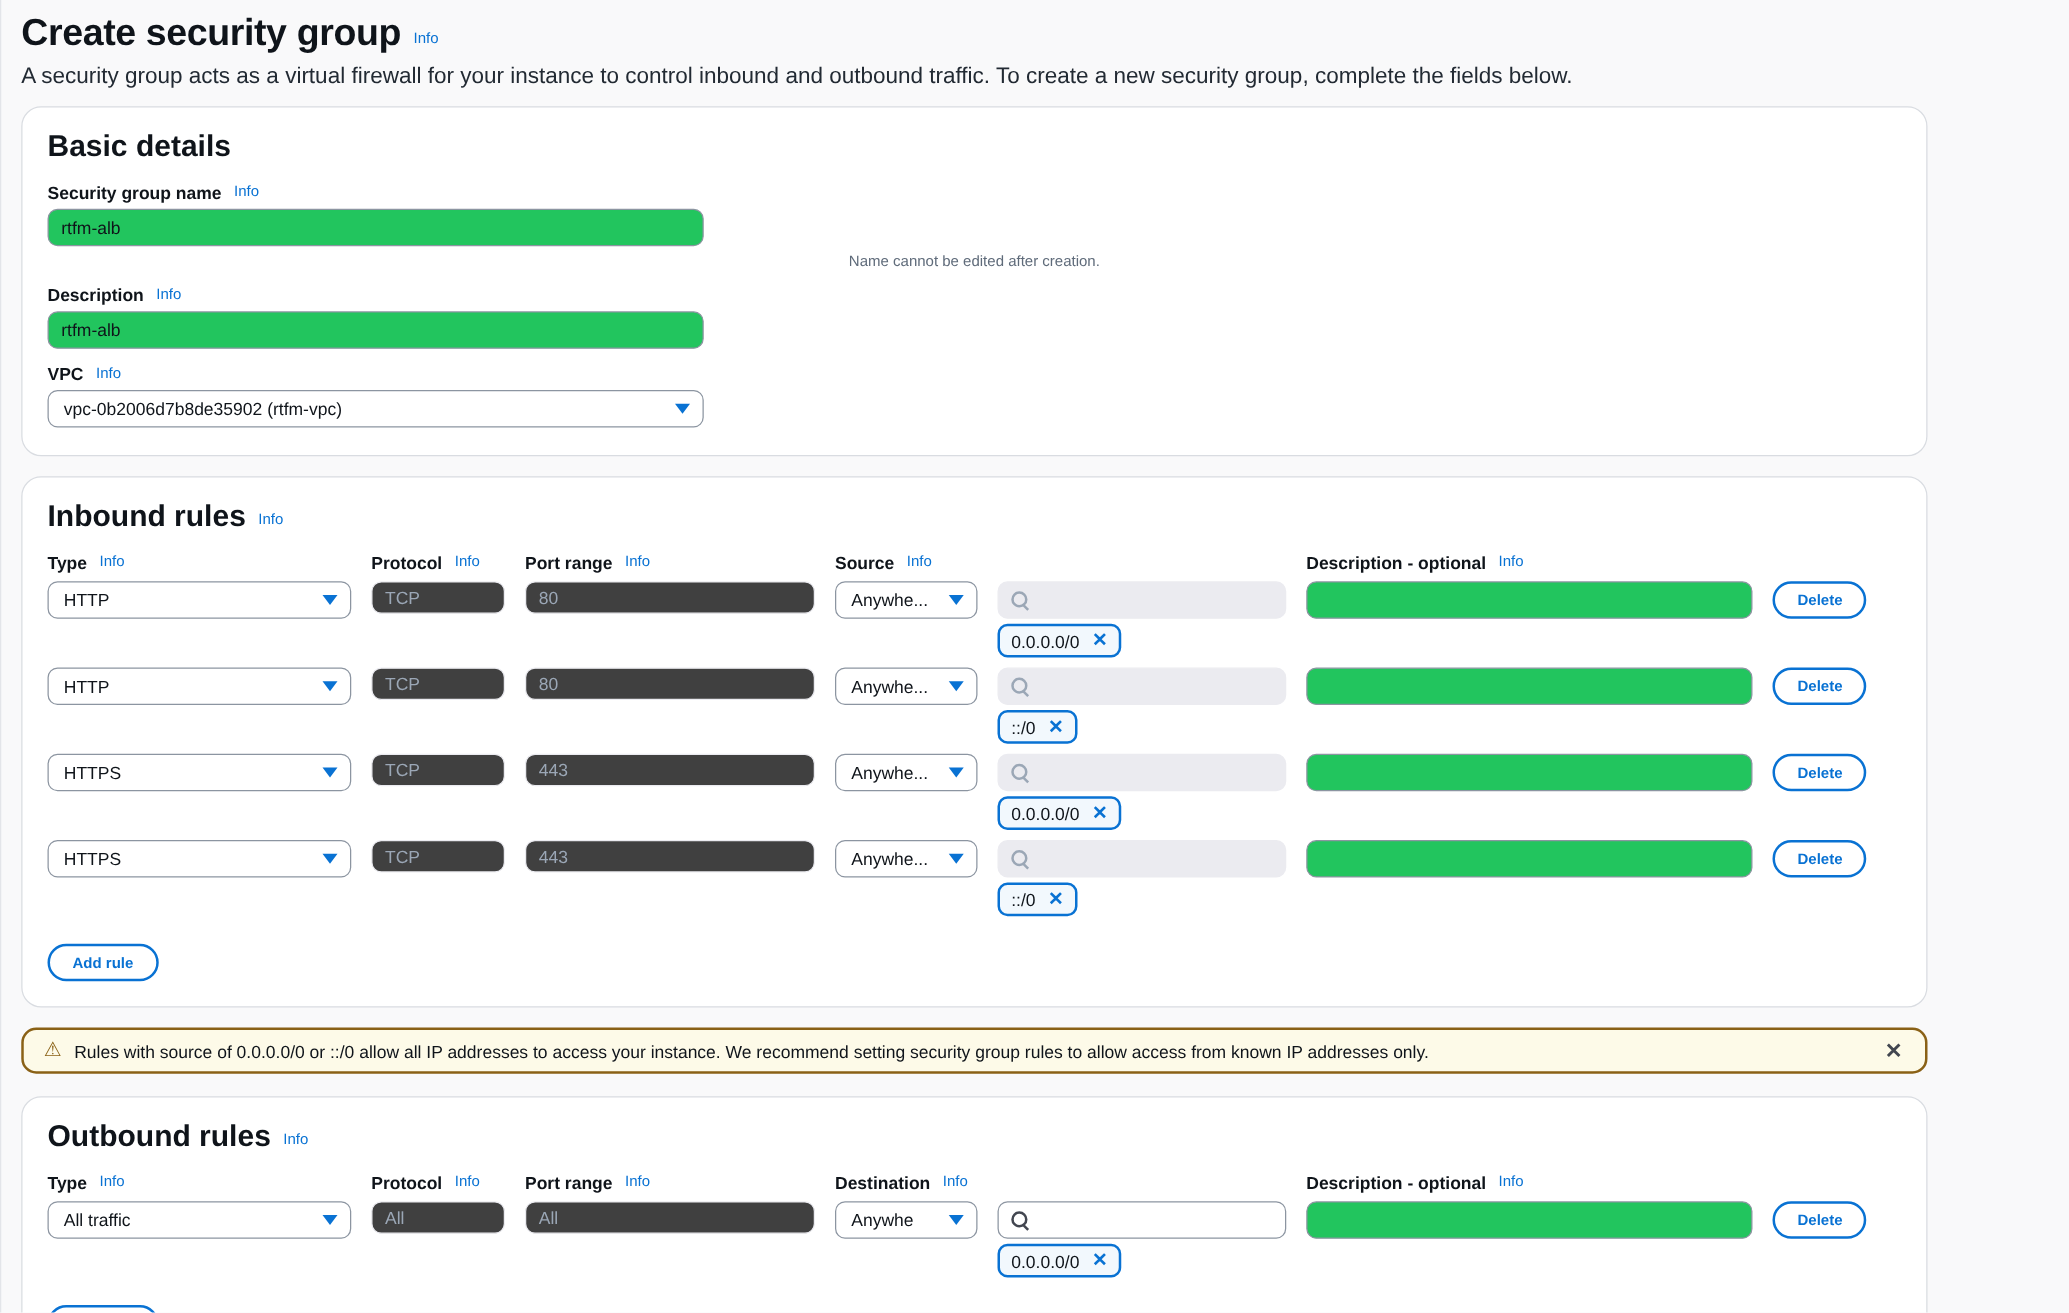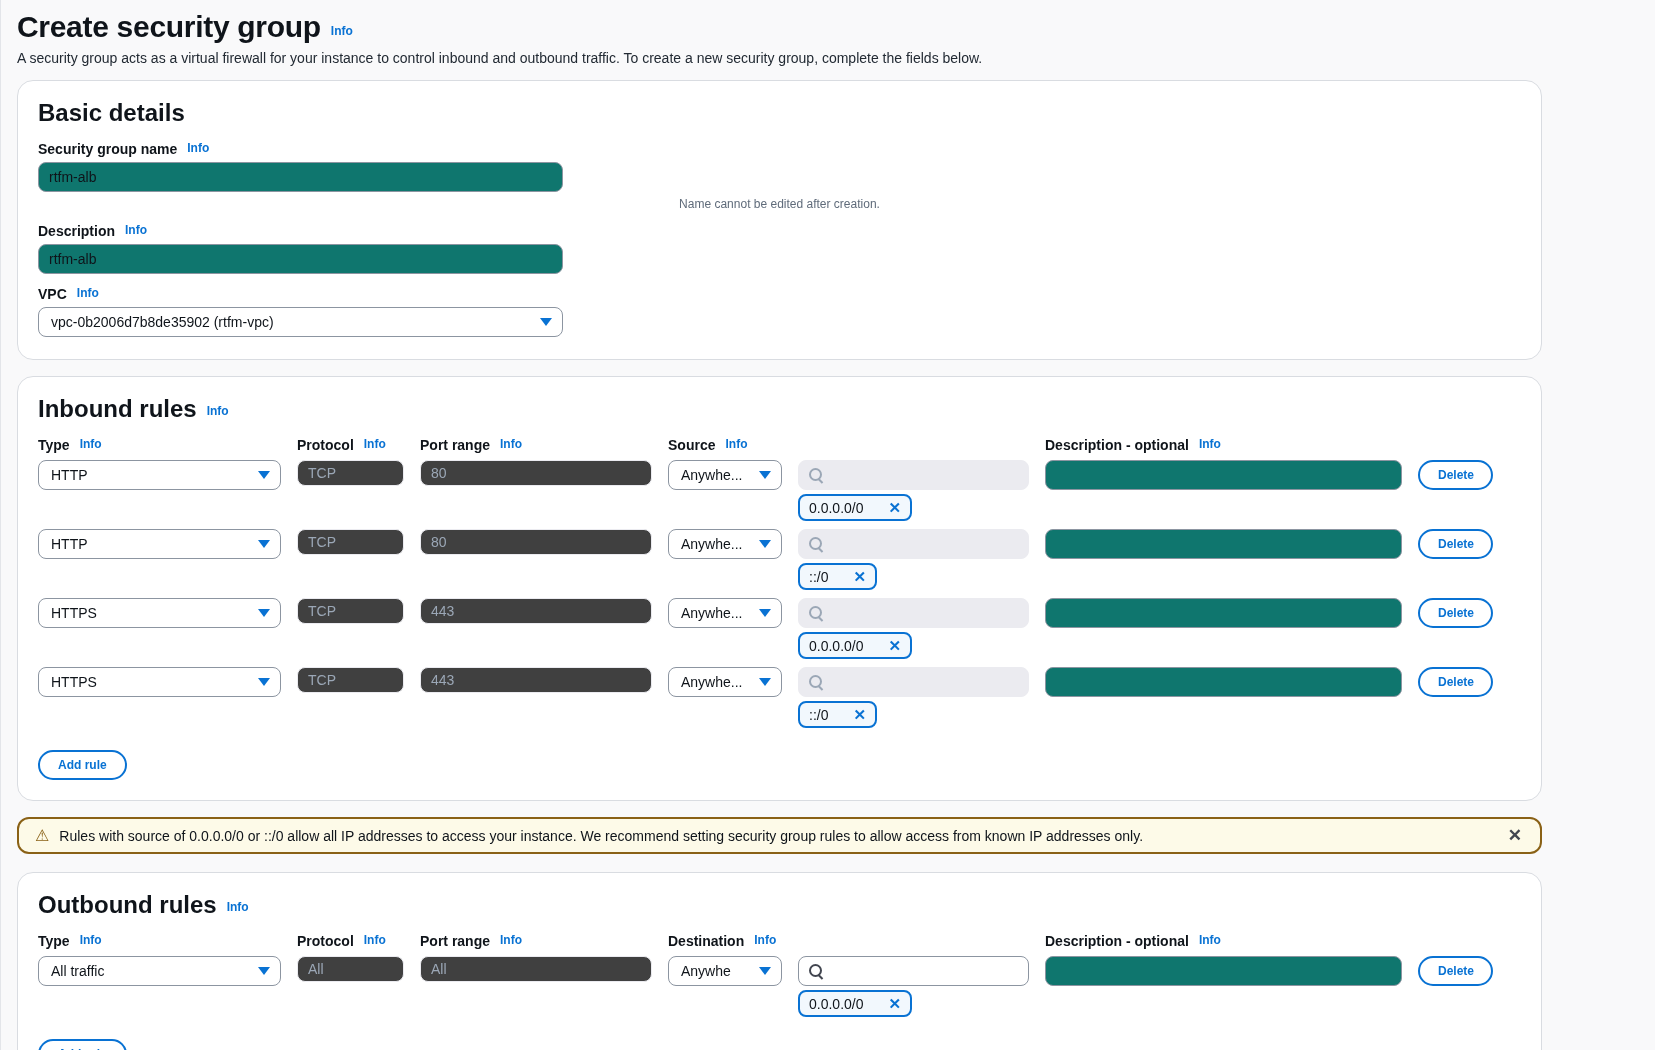--- a/index.html
+++ b/index.html
@@ -10,38 +10,38 @@
     font-family:"Liberation Sans", sans-serif;
     color:#0f141a;
     padding:10px 16px 0 16px;
     border-left:1px solid #e3e5e9;
   }
   .page-header { margin-bottom:14px; }
   h1 {
     font-size:30px; font-weight:800; margin:0 0 4px 0; letter-spacing:-0.3px;
     display:inline;
   }
-  .subtitle { font-size:14px; color:#222a33; margin-top:6px; }
+  .subtitle { font-size:18px; color:#222a33; margin-top:6px; }
   .info-link {
-    color:#0972d3; font-size:12px; font-weight:700; margin-left:10px;
+    color:#0972d3; font-size:12px; font-weight:400; margin-left:10px;
     text-decoration:none; cursor:pointer; vertical-align:2px;
   }
   .panel {
     background:#ffffff; border:1px solid #d9dce1; border-radius:16px;
     width:1525px; padding:18px 20px 20px 20px; margin-bottom:16px;
   }
   h2 { font-size:24px; font-weight:800; margin:0; display:inline; }
   .panel-heading { margin-bottom:14px; }
 
   
   .field { margin-bottom:12px; }
   .field-label { font-size:14px; font-weight:700; margin-bottom:5px; }
   .text-input {
     height:30px; border:1px solid #8c95a1; border-radius:8px;
-    padding:0 10px; font-size:14px; color:#0f141a; background:#0f766e;
+    padding:0 10px; font-size:14px; color:#0f141a; background:#22c55e;
     font-family:"Liberation Sans", sans-serif; outline:none; display:block;
   }
   .w-basic { width:525px; }
   .helper { font-size:12px; color:#5f6b7a; margin-top:5px;text-align:center; }
 
   .select {
     height:30px; border:1px solid #8c95a1; border-radius:8px; background:#fff;
     display:flex; align-items:center; justify-content:space-between;
     padding:0 10px 0 12px; font-size:14px; cursor:pointer;
   }
@@ -83,21 +83,21 @@
   .mag-gray { color:#9ba7b6; }
   .mag-dark { color:#424650; }
 
   .btn {
     height:30px; border:2px solid #0972d3; border-radius:16px; background:#fff;
     color:#0972d3; font-weight:700; font-size:12px; padding:0 18px;
     cursor:pointer; font-family:"Liberation Sans", sans-serif; white-space:nowrap;
   }
   .tag-row-cell { grid-column:5; padding:4px 0 2px 0; }
   .token {
-    display:inline-flex; align-items:center; gap:25px; height:27px;
+    display:inline-flex; align-items:center; gap:10px; height:27px;
     border:2px solid #0972d3; border-radius:8px; background:#f2f8fd;
     padding:0 9px; font-size:14px; color:#0f141a;
   }
   .token-x { color:#0972d3; font-weight:700; font-size:15px; cursor:pointer; line-height:1; }
   .rule-block { margin-bottom:6px; }
   .add-rule { margin-top:14px; }
 
   .flash-warning {
     width:1525px; border:2px solid #8a6116; border-radius:12px; background:#fdfae8;
     display:flex; align-items:center; gap:10px; padding:6px 16px; margin-bottom:18px;

